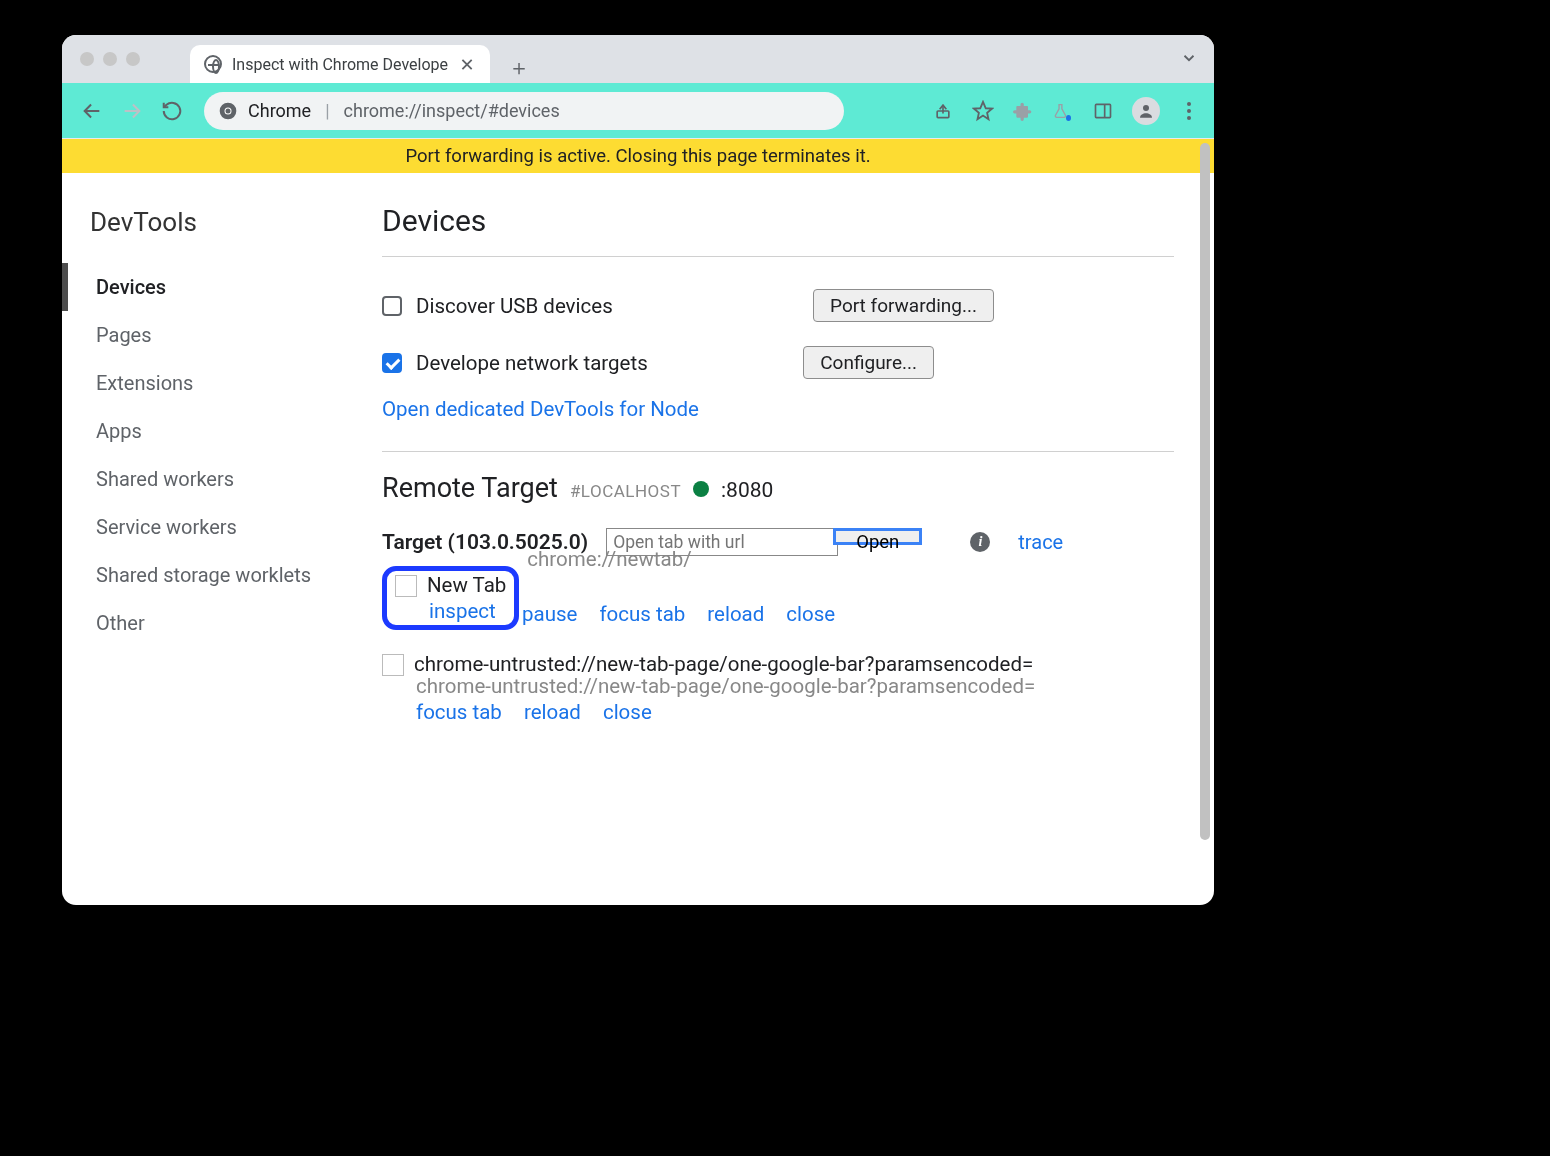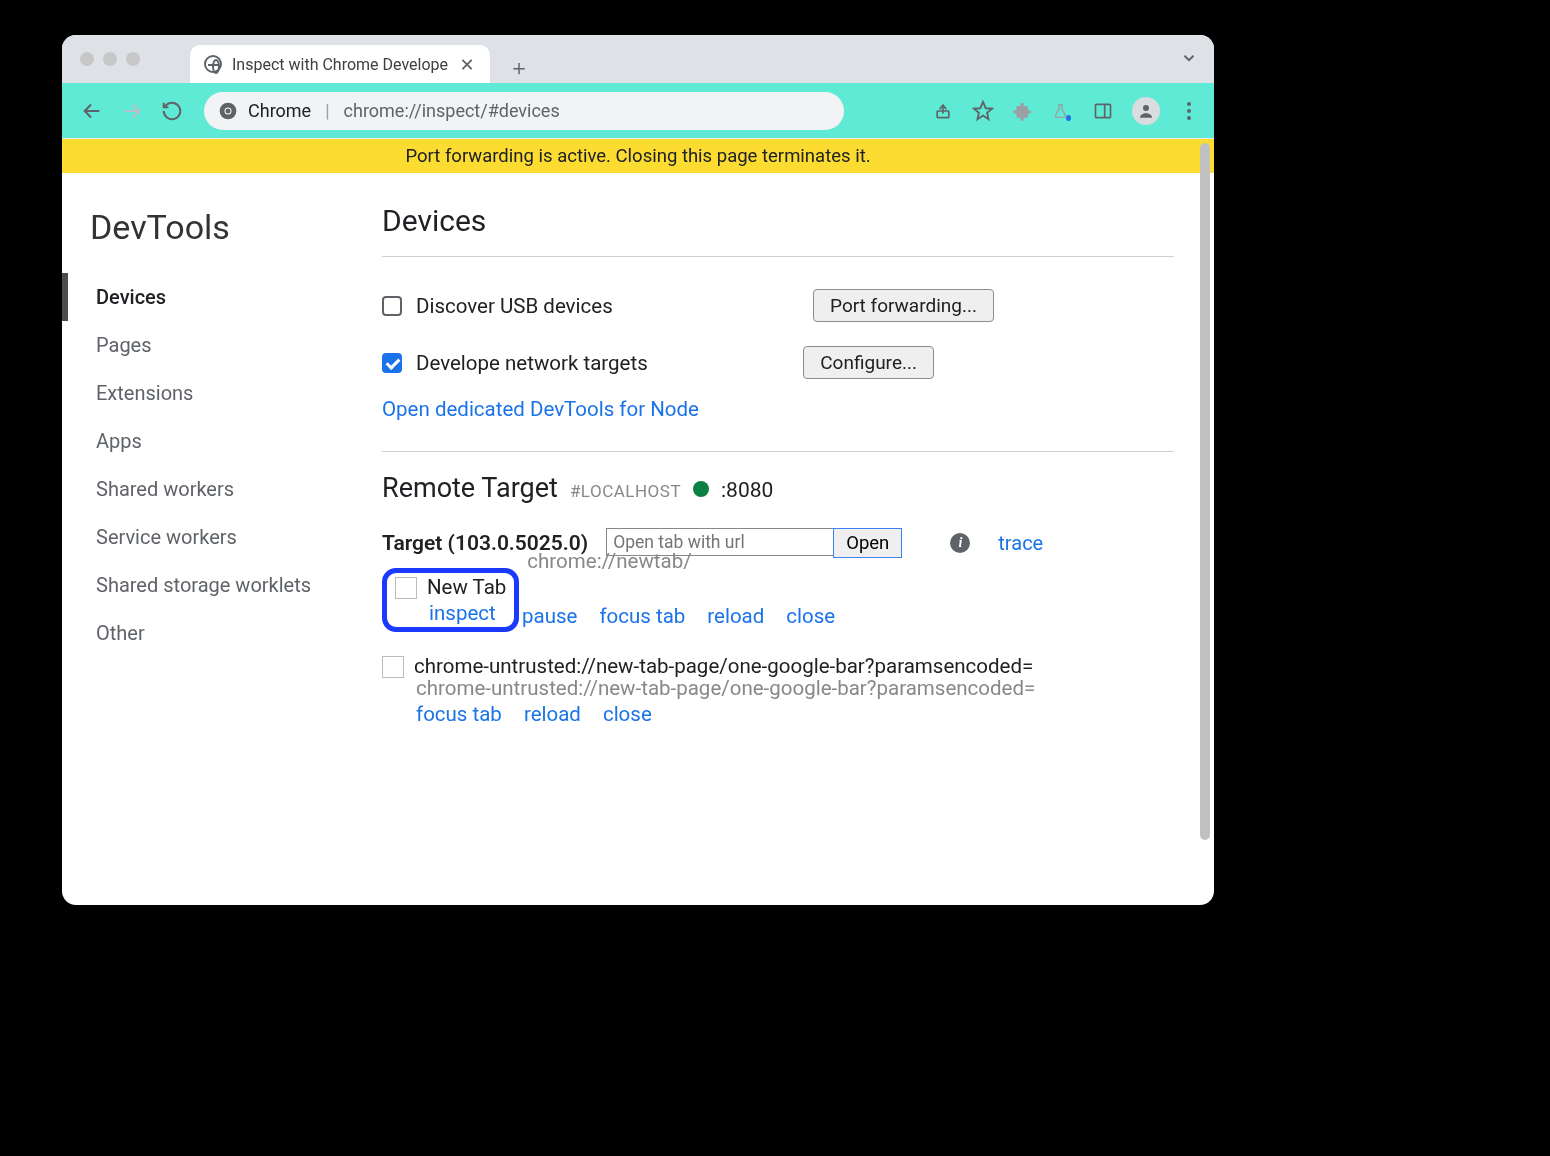--- a/index.html
+++ b/index.html
@@ -176,21 +176,21 @@
   .body {
     flex:1;
     display:flex;
     overflow:hidden;
   }
   .sidebar {
     width: 320px;
     padding: 34px 0 0 28px;
   }
   .sidebar h1 {
-    font-size: 34px;
+    font-size: 26px;
     font-weight: 400;
     color: #333;
     margin-bottom: 26px;
   }
   .side-item {
     display:block;
     padding: 12px 0 12px 4px;
     color:#5f6368;
     font-size: 20px;
     cursor:pointer;
@@ -269,24 +269,24 @@
   }
   .target-label{ font-size:21px; font-weight:600; color:#202124;}
   .url-input{
     height:28px; width:232px;
     border:1px solid #888;
     font-size:17.5px; padding:0 6px;
     color:#999;
     font-family:inherit;
   }
   .open-btn{
-    height:30px;
-    border:1px solid #3b82f6;
+    height:17px;
+    border:3px solid #3b82f6;
     background:#efefef;
-    padding:0 12px;
+    padding:0 20px;
     font-size:18.5px;
     margin-left:-5px;
     cursor:pointer;
     font-family:inherit;
   }
   .info-icon{
     width:20px;height:20px;border-radius:50%;
     background:#5f6368;color:#fff;
     display:inline-flex;align-items:center;justify-content:center;
     font-size:14px; font-weight:700; font-style: italic; font-family: serif;

